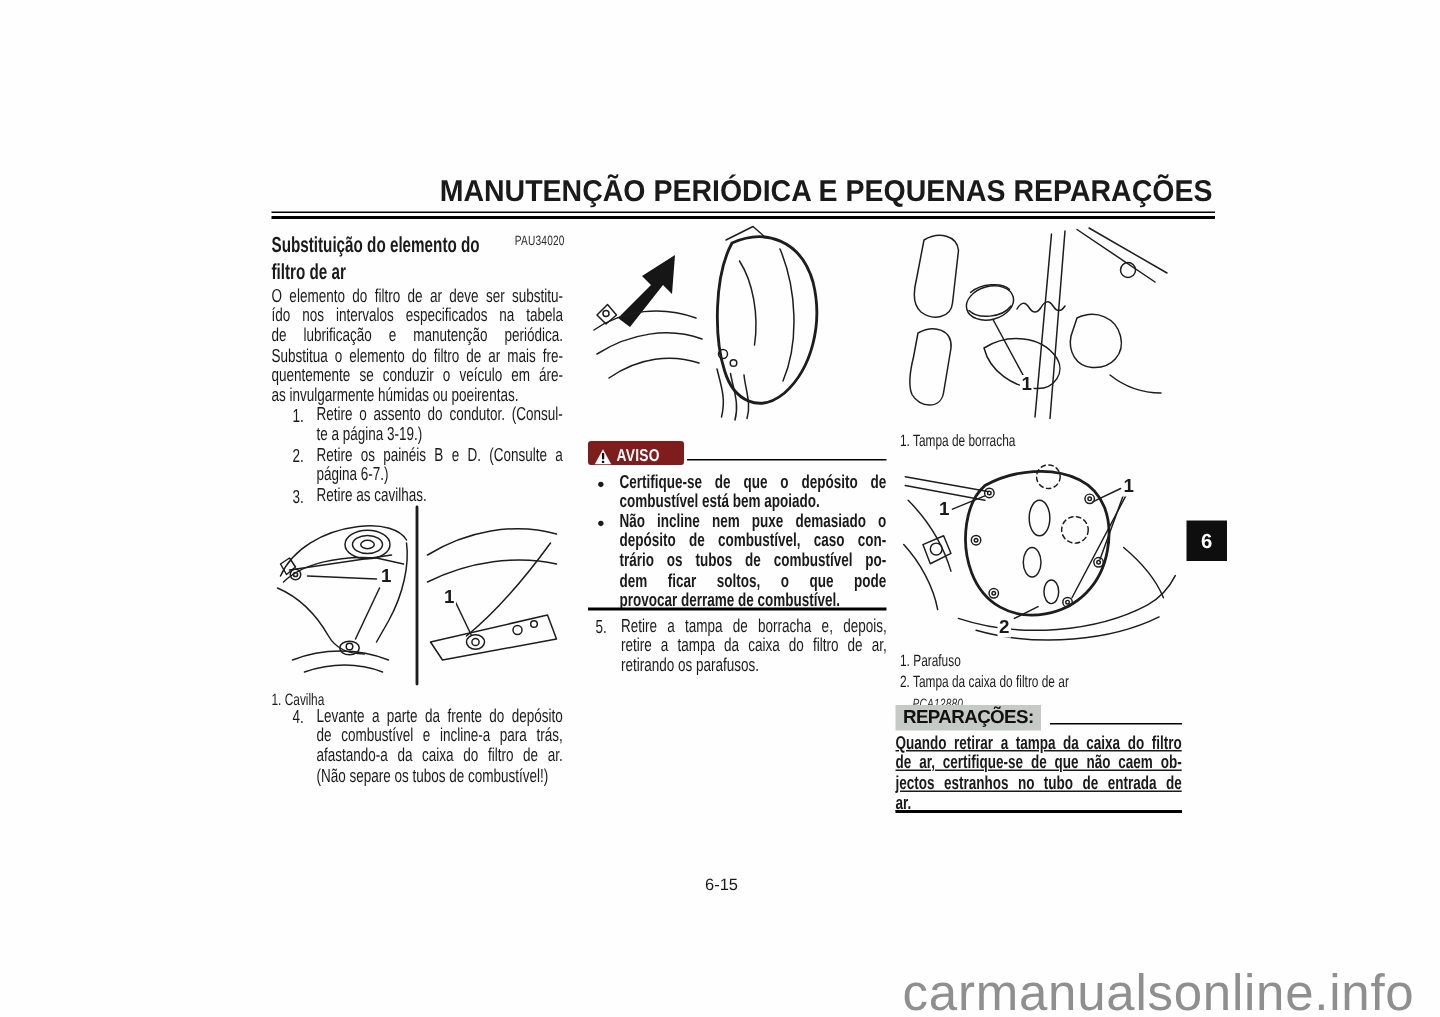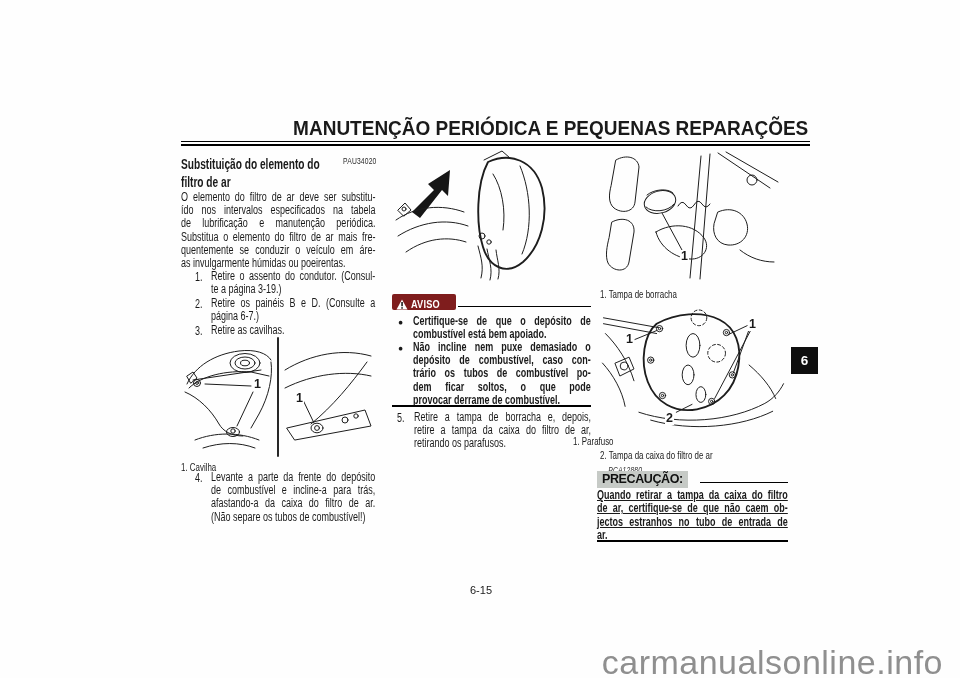--- a/index.html
+++ b/index.html
@@ -249,33 +249,33 @@
       <path d="M148,20 L129,29"></path>
         <path d="M150,24 L134,68"></path>
         <path d="M152,24 L115,94"></path>
       <path d="M34,34 L56,25"></path>
       <path d="M76,108 L92,100"></path>
     </svg>
     <span class="figlabel" style="left:25px;top:27px;">1</span>
     <span class="figlabel" style="left:148px;top:12px;">1</span>
     <span class="figlabel" style="left:65px;top:106px;">2</span>
   </div>
-  <div class="abs" style="left:573px;top:431px;">
+  <div class="abs" style="left:600px;top:431px;">
     <span class="caption cx nw" style="display:inline-block;">1. Parafuso</span>
   </div>
   <div class="abs" style="left:600px;top:445px;">
     <span class="caption cx nw" style="display:inline-block;">2. Tampa da caixa do filtro de ar</span>
   </div>
 
   <div class="abs" style="left:597px;top:459px;width:190px;text-align:left;font-style:italic;">
     <span class="code cxr">PCA12880</span>
   </div>
 
   <div class="abs" style="left:597px;top:469px;width:191px;height:18px;">
-    <span class="prec-box">PRECAUÇÃO:</span>
+    <span class="prec-box">REPARAÇÕES:</span>
     <div class="abs" style="left:103px;top:13px;width:88px;border-bottom:1.6px solid #000;"></div>
   </div>
 
   <div class="abs" style="left:597px;top:489px;text-decoration:underline;">
     <div class="cx body-txt b" style="width:265px;line-height:13.4px;">
       <div class="j">Quando retirar a tampa da caixa do filtro</div>
       <div class="j">de ar, certifique-se de que não caem ob-</div>
       <div class="j">jectos estranhos no tubo de entrada de</div>
       <div class="l">ar.</div>
     </div>

